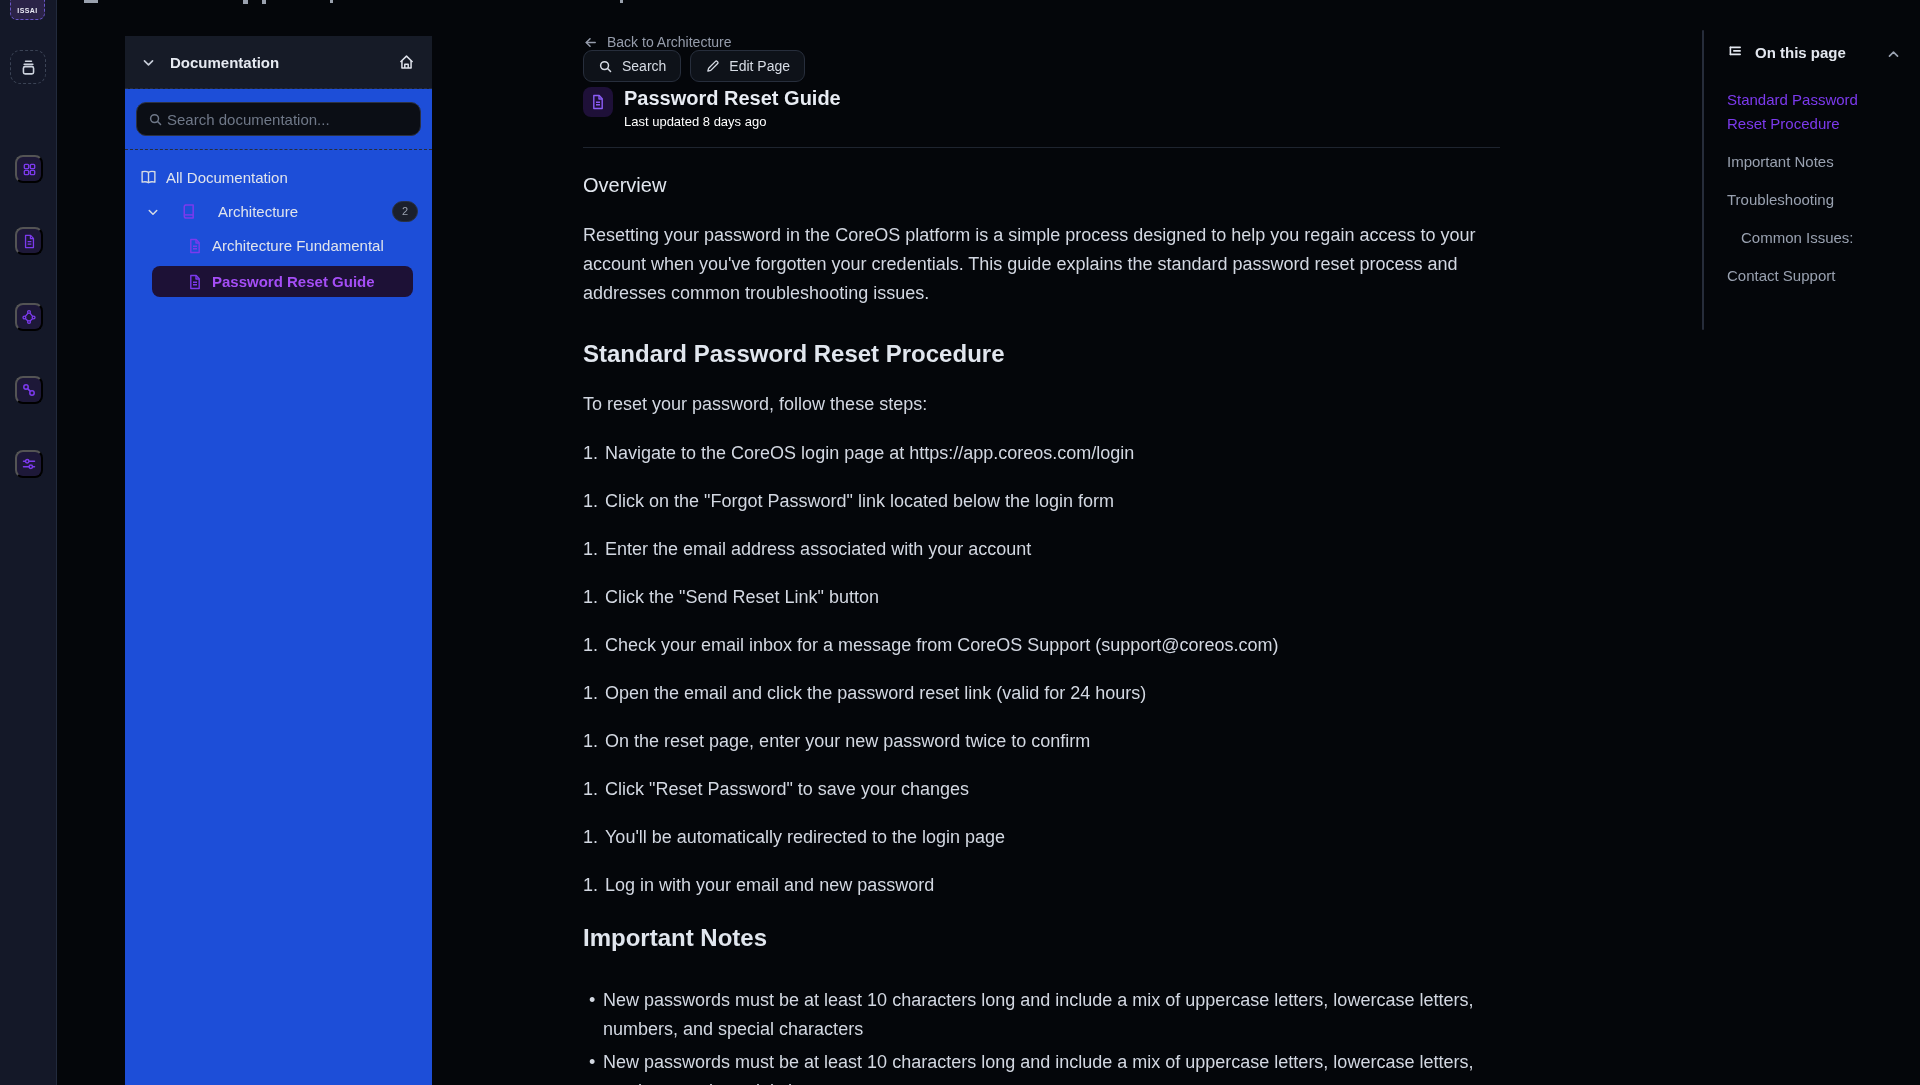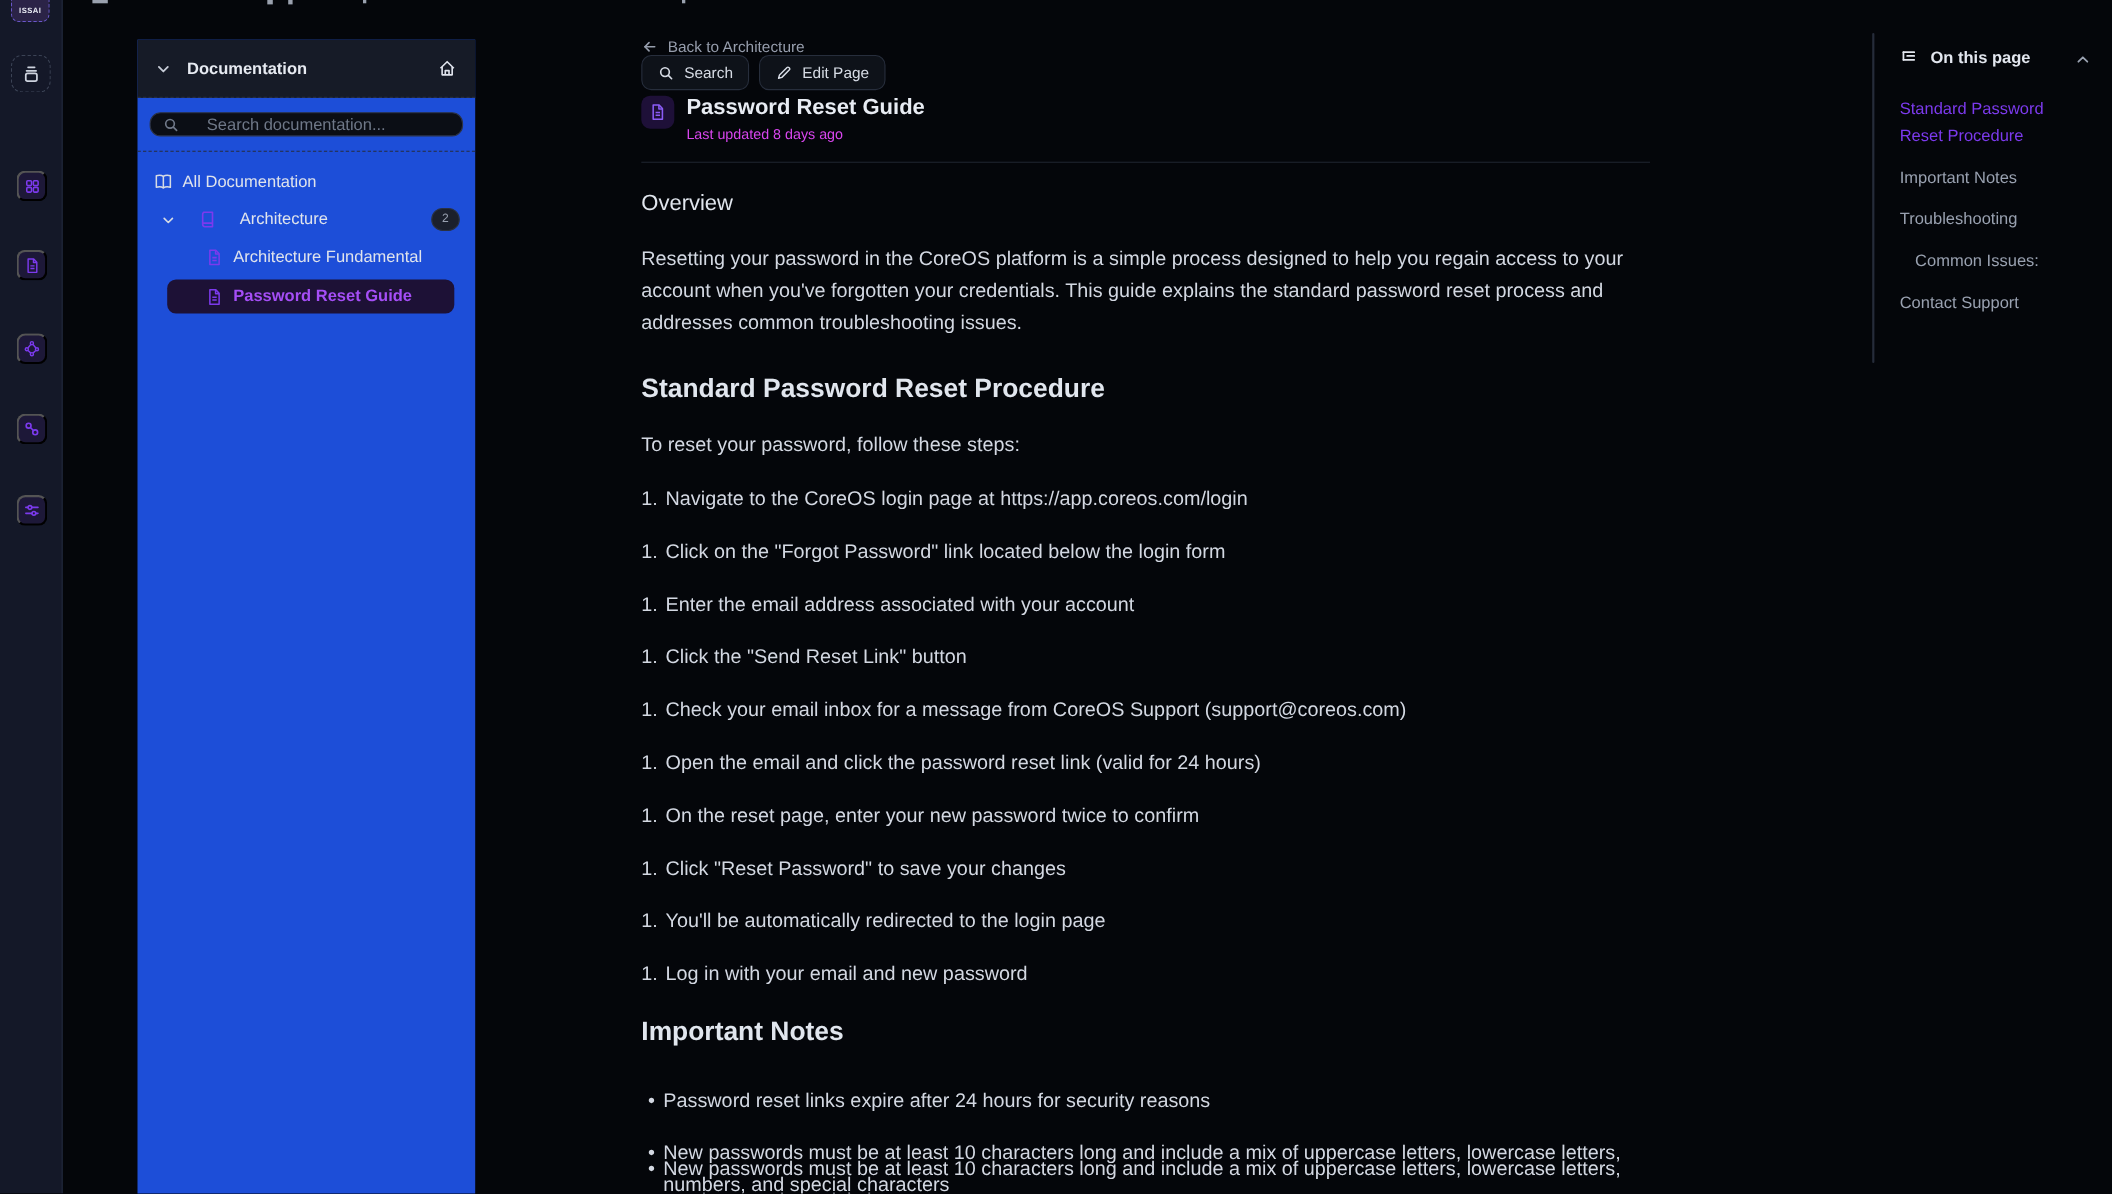--- a/index.html
+++ b/index.html
@@ -22,21 +22,21 @@
   .rail-btn{position:absolute;left:15px;width:28px;height:28px;border-radius:8px;background:#1d1838;color:#7c3aed;
     display:flex;align-items:center;justify-content:center;cursor:pointer;}
 
   
   .sidebar{position:absolute;left:77px;top:36px;width:307px;height:1065px;background:#1d4ed8;box-sizing:border-box;margin-left:48px;}
   .sb-header{height:53px;background:#161b27;border-bottom:1px dashed #272d3c;display:flex;align-items:center;gap:15px;padding:0 17px;box-sizing:border-box;}
   .sb-header .chev{color:#c7cdd8;}
   .sb-title{flex:1;font-size:15px;font-weight:700;color:#e6eaf1;}
   .sb-home{color:#dfe3ec;cursor:pointer;}
   .sb-search-wrap{padding:13px 11px;border-bottom:1px dashed #272d3c;}
-  .sb-search{height:22px;border:1px solid #2c3243;border-radius:10px;background:#0b0e15;display:flex;align-items:center;gap:23px;padding:0 11px;box-sizing:border-box;color:#6f7888;}
+  .sb-search{height:34px;border:1px solid #2c3243;border-radius:10px;background:#0b0e15;display:flex;align-items:center;gap:2px;padding:0 11px;box-sizing:border-box;color:#6f7888;}
   .sb-search input{flex:1;background:transparent;border:none;outline:none;color:#c7cdd8;font-size:15px;font-family:"Liberation Sans",sans-serif;}
   .sb-search input::placeholder{color:#6f7888;}
   .tree{padding:14px 14px 0 15px;}
   .trow{display:flex;align-items:center;gap:9px;height:27px;margin-bottom:7px;font-size:15px;color:#e0e4ec;cursor:pointer;}
   .trow .muted-ic{color:#d6dbe4;}
   .trow .purple-ic{color:#7c3aed;}
   .trow-arch{padding-left:7px;gap:21px;}
   .badge{margin-left:auto;background:#1b202c;border:1px solid #2a3141;color:#99a1b0;font-size:11px;line-height:1;border-radius:999px;padding:4px 9px;}
   .trow-child{padding-left:47px;}
   .trow-active{margin-left:12px;margin-right:5px;height:31px;background:#1d1136;border-radius:8px;padding-left:35px;color:#a54ef6;font-weight:700;}
@@ -44,21 +44,21 @@
   
   .main{position:absolute;left:583px;top:0;width:917px;}
   .main-top{display:flex;justify-content:space-between;align-items:flex-start;padding-top:27px;flex-direction:column;}
   .back{display:flex;align-items:center;gap:9px;color:#969dac;font-size:14px;margin-top:7px;cursor:pointer;}
   .actions{display:flex;gap:9px;}
   .btn{display:flex;align-items:center;gap:9px;height:32px;padding:0 14px;background:#0e1219;border:1px solid #272e3c;border-radius:9px;
     color:#d7dce5;font-size:14px;font-weight:500;cursor:pointer;font-family:"Liberation Sans",sans-serif;}
   .title-row{display:flex;gap:11px;margin-top:5px;}
   .doc-ic{width:30px;height:30px;border-radius:8px;background:#1e1038;color:#8b5cf6;display:flex;align-items:center;justify-content:center;}
   .doc-title{font-size:20px;font-weight:700;color:#e8ecf3;line-height:22px;}
-  .doc-sub{font-size:13px;color:#d946ef;margin-top:5px;}
+  .doc-sub{font-size:13px;color:#ffffff;margin-top:5px;}
   .divider{height:1px;background:#1e242f;margin-top:18px;}
 
   .h-light{margin:26px 0 0 0;font-size:20px;font-weight:400;color:#e1e6ee;line-height:23px;}
   .lead{margin:24px 0 0 0;font-size:18px;line-height:29px;color:#d3d8e2;}
   .h-bold{margin:32px 0 0 0;font-size:24px;font-weight:700;color:#e1e6ee;line-height:28px;}
   .intro{margin:25px 0 16px 0;font-size:18px;line-height:22px;color:#d3d8e2;}
   .steps{margin-top:27px;}
   .step{display:flex;gap:7px;font-size:18px;line-height:22px;color:#d3d8e2;margin-bottom:26px;}
   .bullets{margin-top:34px;}
   .bullet{position:relative;padding-left:20px;font-size:18px;line-height:29px;color:#d3d8e2;margin-bottom:19px;max-width:915px;}
@@ -323,21 +323,20 @@
         <span>You'll be automatically redirected to the login page</span>
       </div>
     <div class="step">
         <span>1.</span>
         <span>Log in with your email and new password</span>
       </div>
   </div>
 
   <h2 class="h-bold" style="margin-top:28px;">Important Notes</h2>
   <div class="bullets">
-    <div class="bullet">Password reset links expire after 24 hours for security reasons</div>
     <div class="bullet">New passwords must be at least 10 characters long and include a mix of uppercase letters, lowercase letters, numbers, and special characters</div>
   </div>
 
   <div class="bullet bullet-dup">New passwords must be at least 10 characters long and include a mix of uppercase letters, lowercase letters, numbers, and special characters</div>
 </main>
 
 <aside class="toc">
   <span class="toc-rule"></span>
   <div class="toc-header">
     <span>

